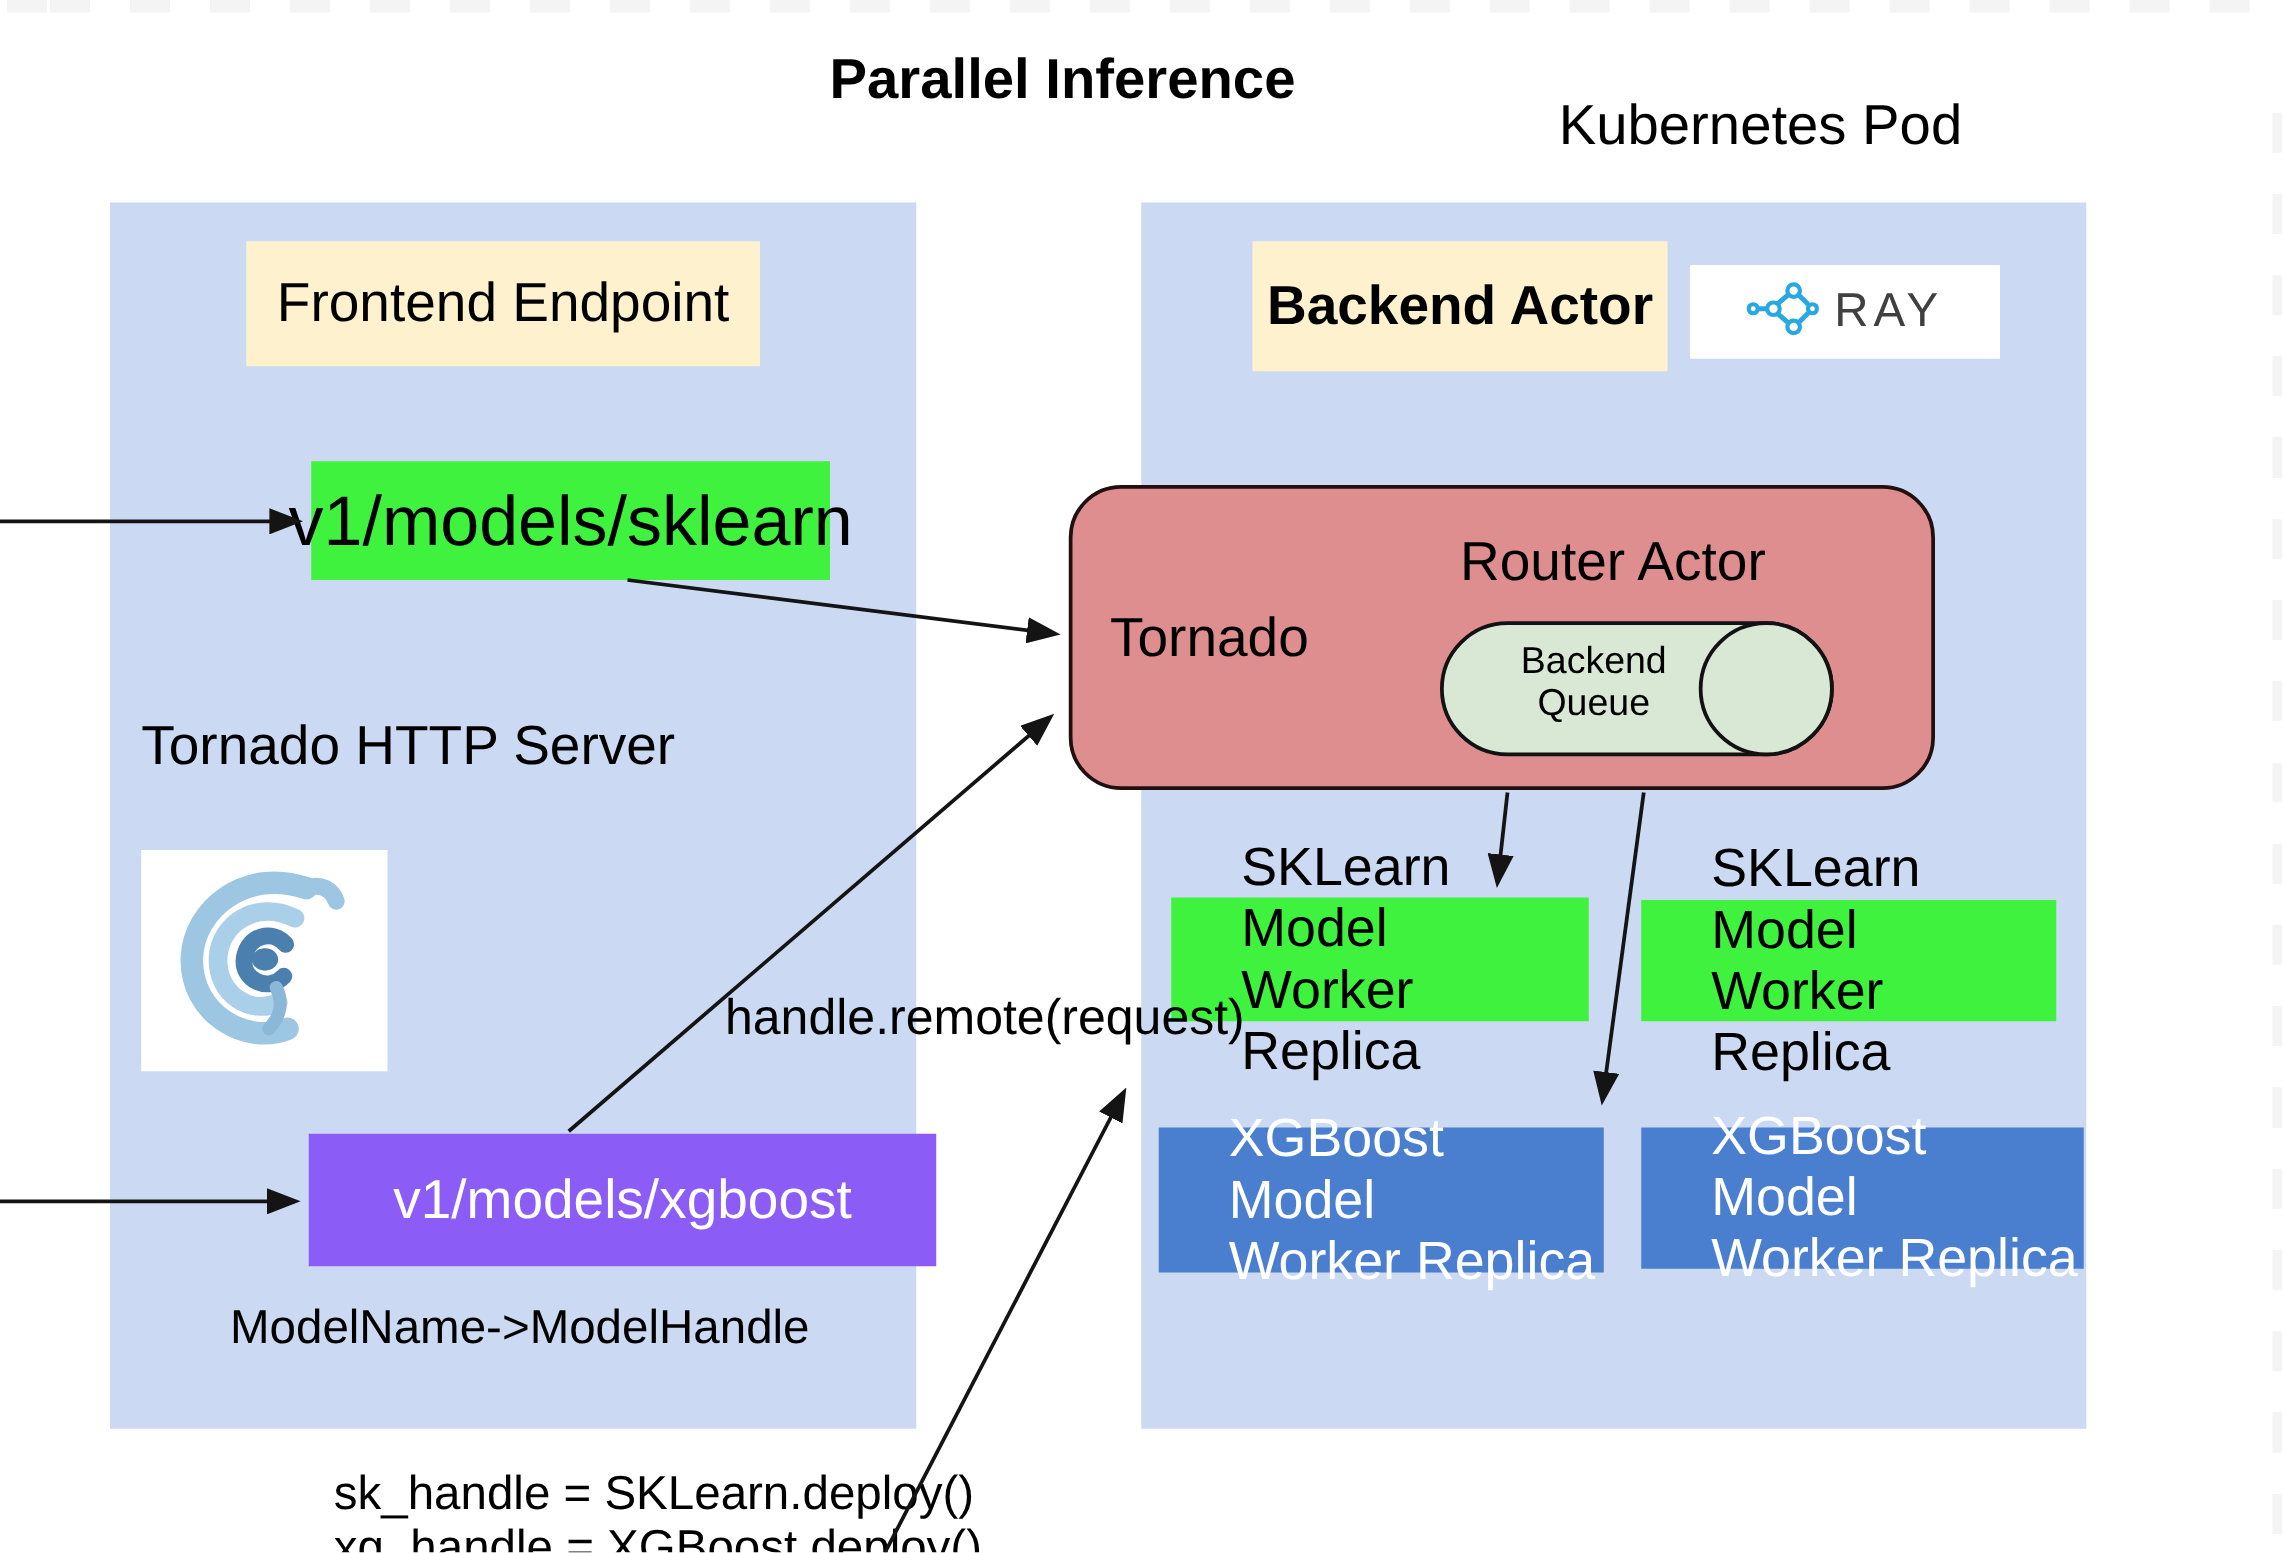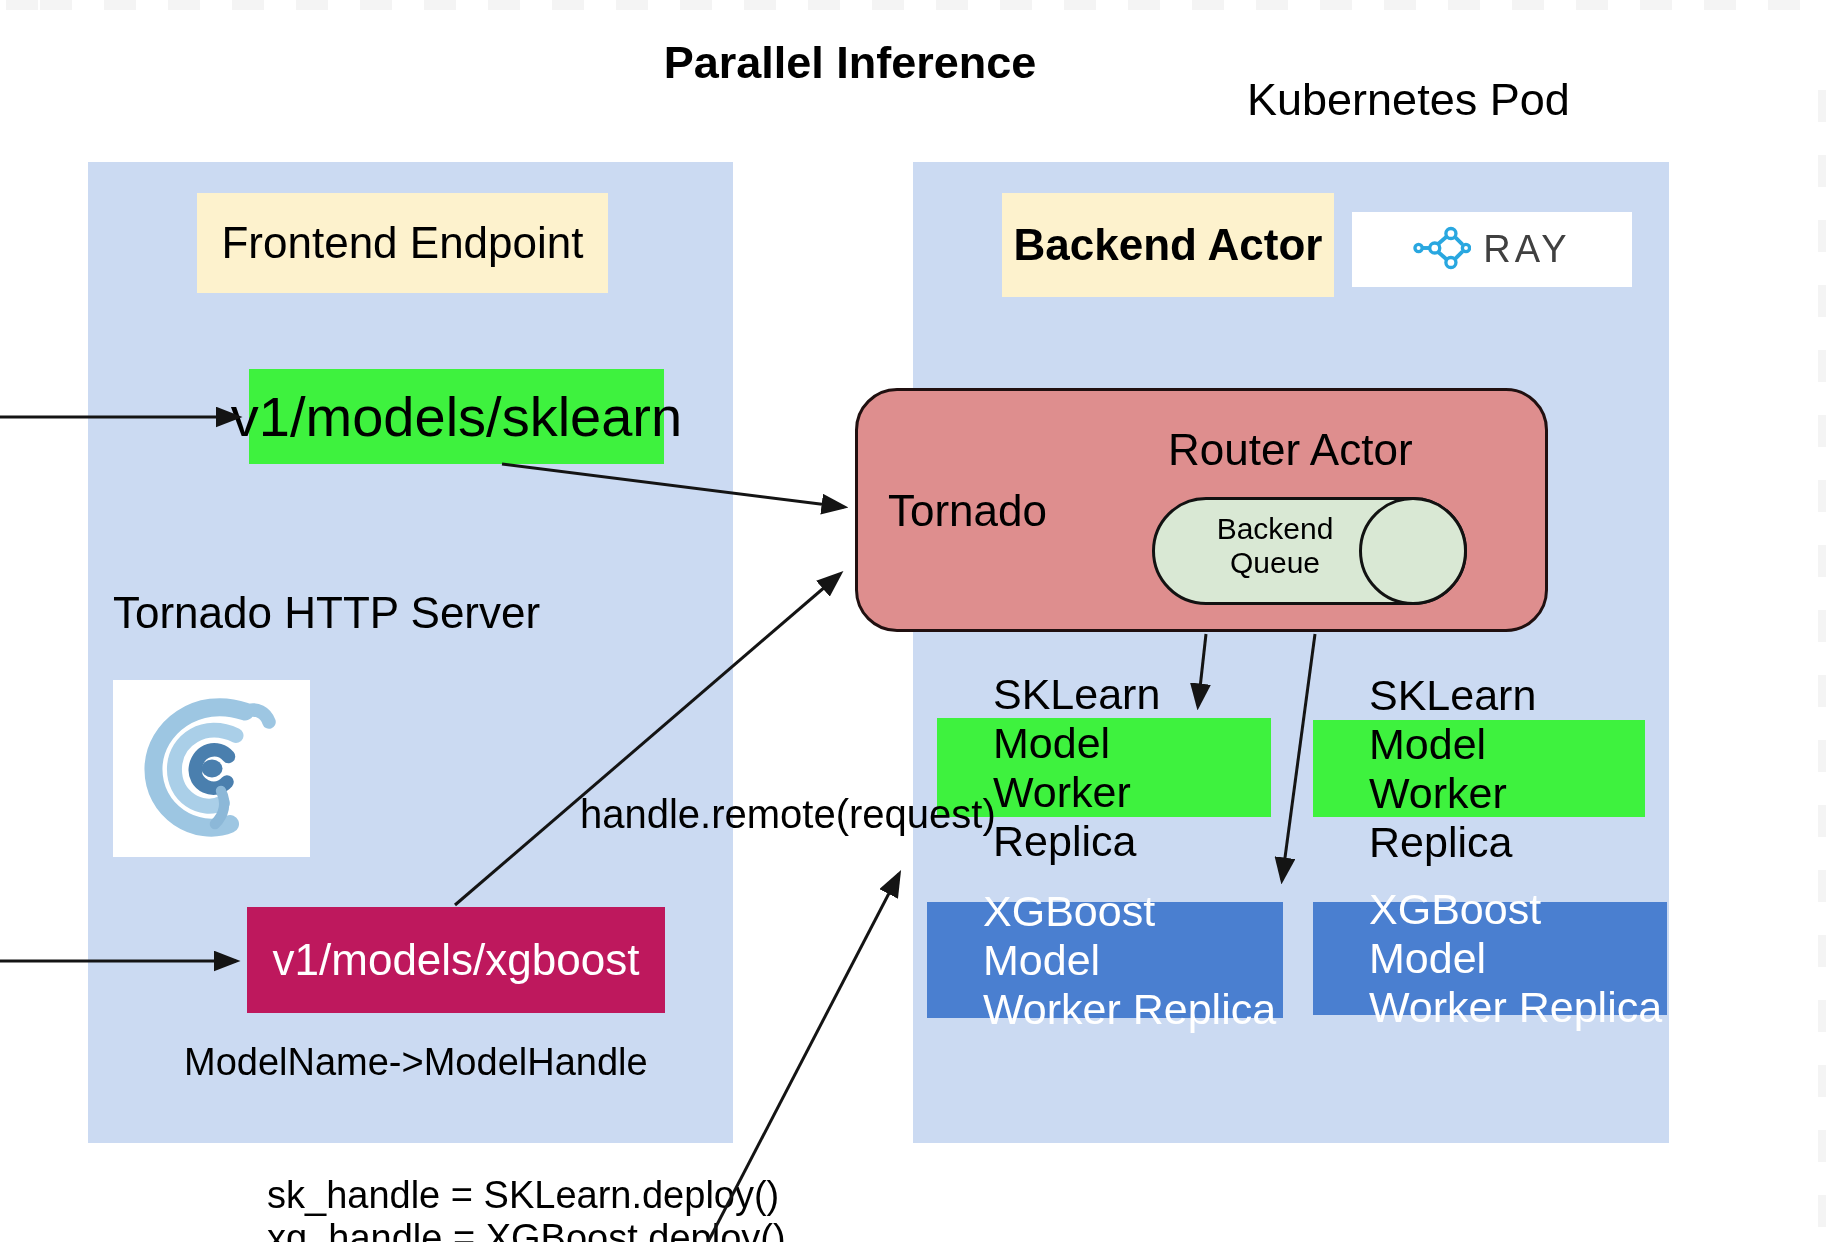--- a/index.html
+++ b/index.html
@@ -25,30 +25,30 @@
   #k8s-label  { position:absolute; left:1247px; top:74px; font-size:45px; line-height:52px; }
   
   .panel { position:absolute; top:162px; height:981px; background:#cbdaf2; }
   #left-panel  { left:88px;  width:645px; }
   #right-panel { left:913px; width:756px; }
   
   #frontend-endpoint-box { position:absolute; left:197px; top:193px; width:411px; height:100px;
     background:#fdf2cd; display:flex; align-items:center; justify-content:center; font-size:44px; }
   #sklearn-route-box { position:absolute; left:249px; top:369px; width:415px; height:95px;
     background:#3ef23e; display:flex; align-items:center; justify-content:center; font-size:56px; }
-  #xgboost-route-box { position:absolute; left:247px; top:907px; width:418px; height:106px;
-    background:#be185d; color:#fff; display:flex; align-items:center; justify-content:center; font-size:44px; }
-  #tornado-caption { position:absolute; left:113px; top:566px; font-size:44px; line-height:62px;margin-top:16px; }
+  #xgboost-route-box { position:absolute; left:247px; top:907px; width:502px; height:106px;
+    background:#8b5cf6; color:#fff; display:flex; align-items:center; justify-content:center; font-size:44px; }
+  #tornado-caption { position:absolute; left:113px; top:566px; font-size:44px; line-height:62px; }
   #tornado-logo { position:absolute; left:113px; top:680px; width:197px; height:177px;
     background:#ffffff; display:flex; align-items:center; justify-content:center; }
   #mapping-note { position:absolute; left:184px; top:1041px; font-size:38px; }
   
   #backend-actor-box { position:absolute; left:1002px; top:193px; width:332px; height:104px;
     background:#fdf2cd; display:flex; align-items:center; justify-content:center; font-size:44px;font-weight:bold; }
-  #ray-box { position:absolute; left:1352px; top:212px; width:280px; height:75px;
+  #ray-box { position:absolute; left:1352px; top:212px; width:248px; height:75px;
     background:#ffffff; display:flex; align-items:center; justify-content:center; gap:12px; }
   #ray-box svg { width:58px; height:46px; }
   #ray-wordmark { font-size:38px; color:#404040; letter-spacing:4px; }
   
   #router-box { position:absolute; left:855px; top:388px; width:693px; height:244px;
     background:#de8e8e; border:3px solid #201010; border-radius:42px; }
   #router-title  { position:absolute; left:1168px; top:425px; font-size:44px; }
   #uvicorn-label { position:absolute; left:888px;  top:486px; font-size:44px; }
   #queue-pill   { position:absolute; left:1152px; top:497px; width:315px; height:108px;
     background:#d9e8d4; border:3px solid #121212; border-radius:54px; }

